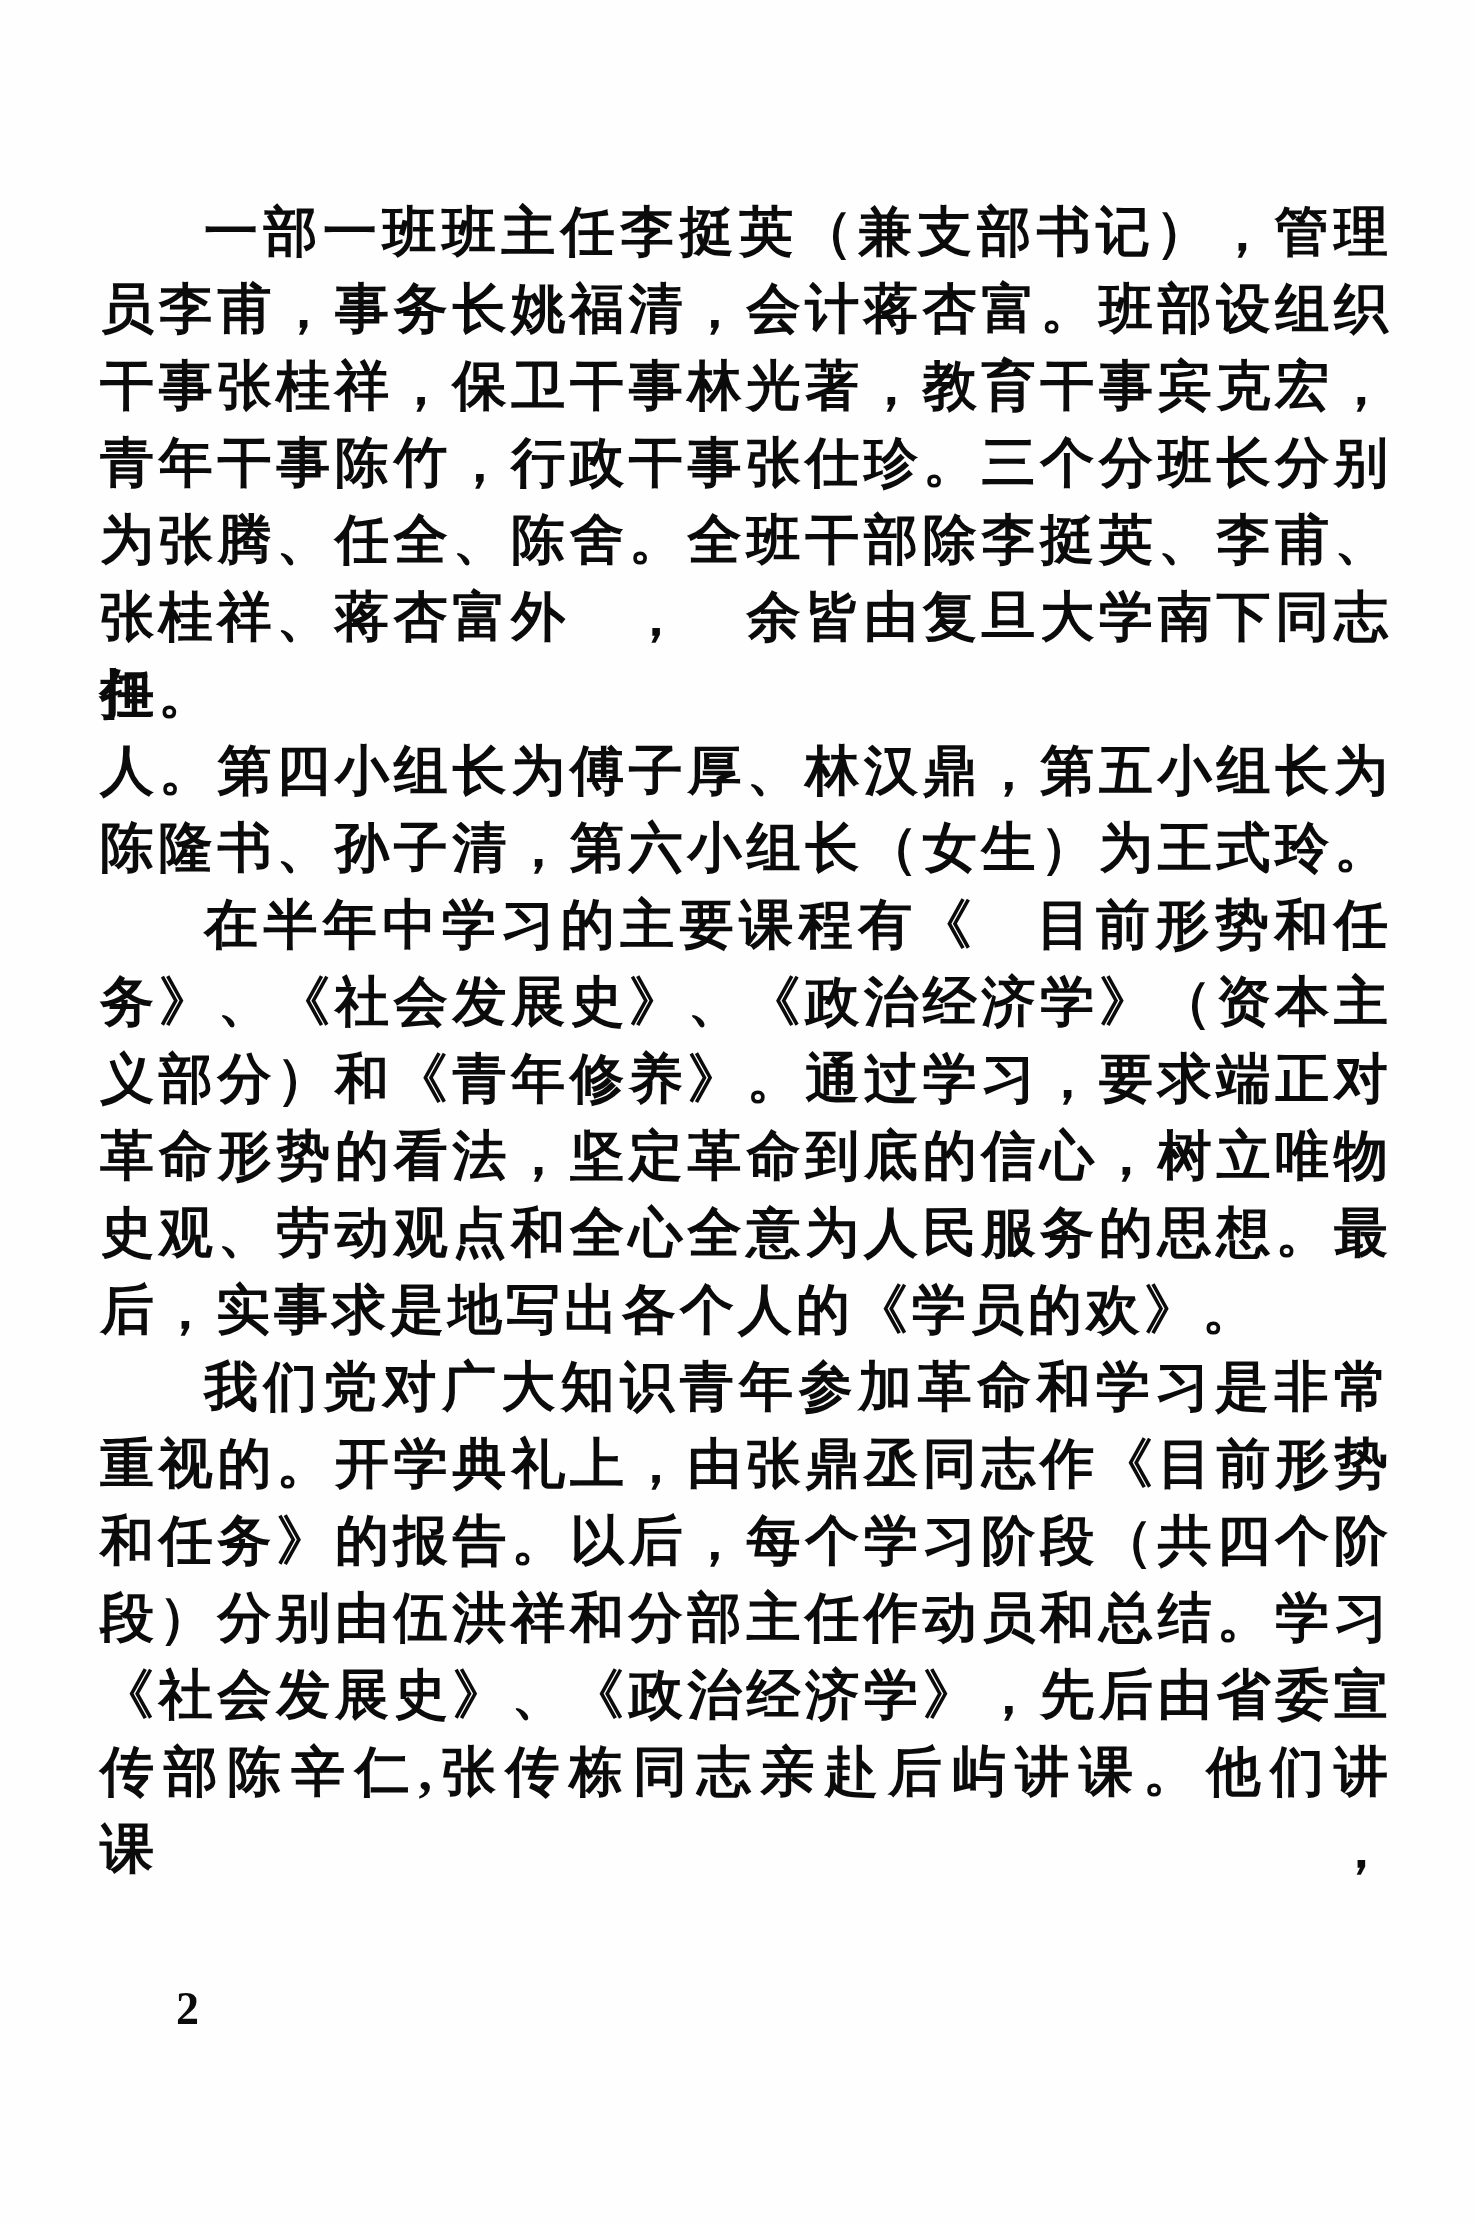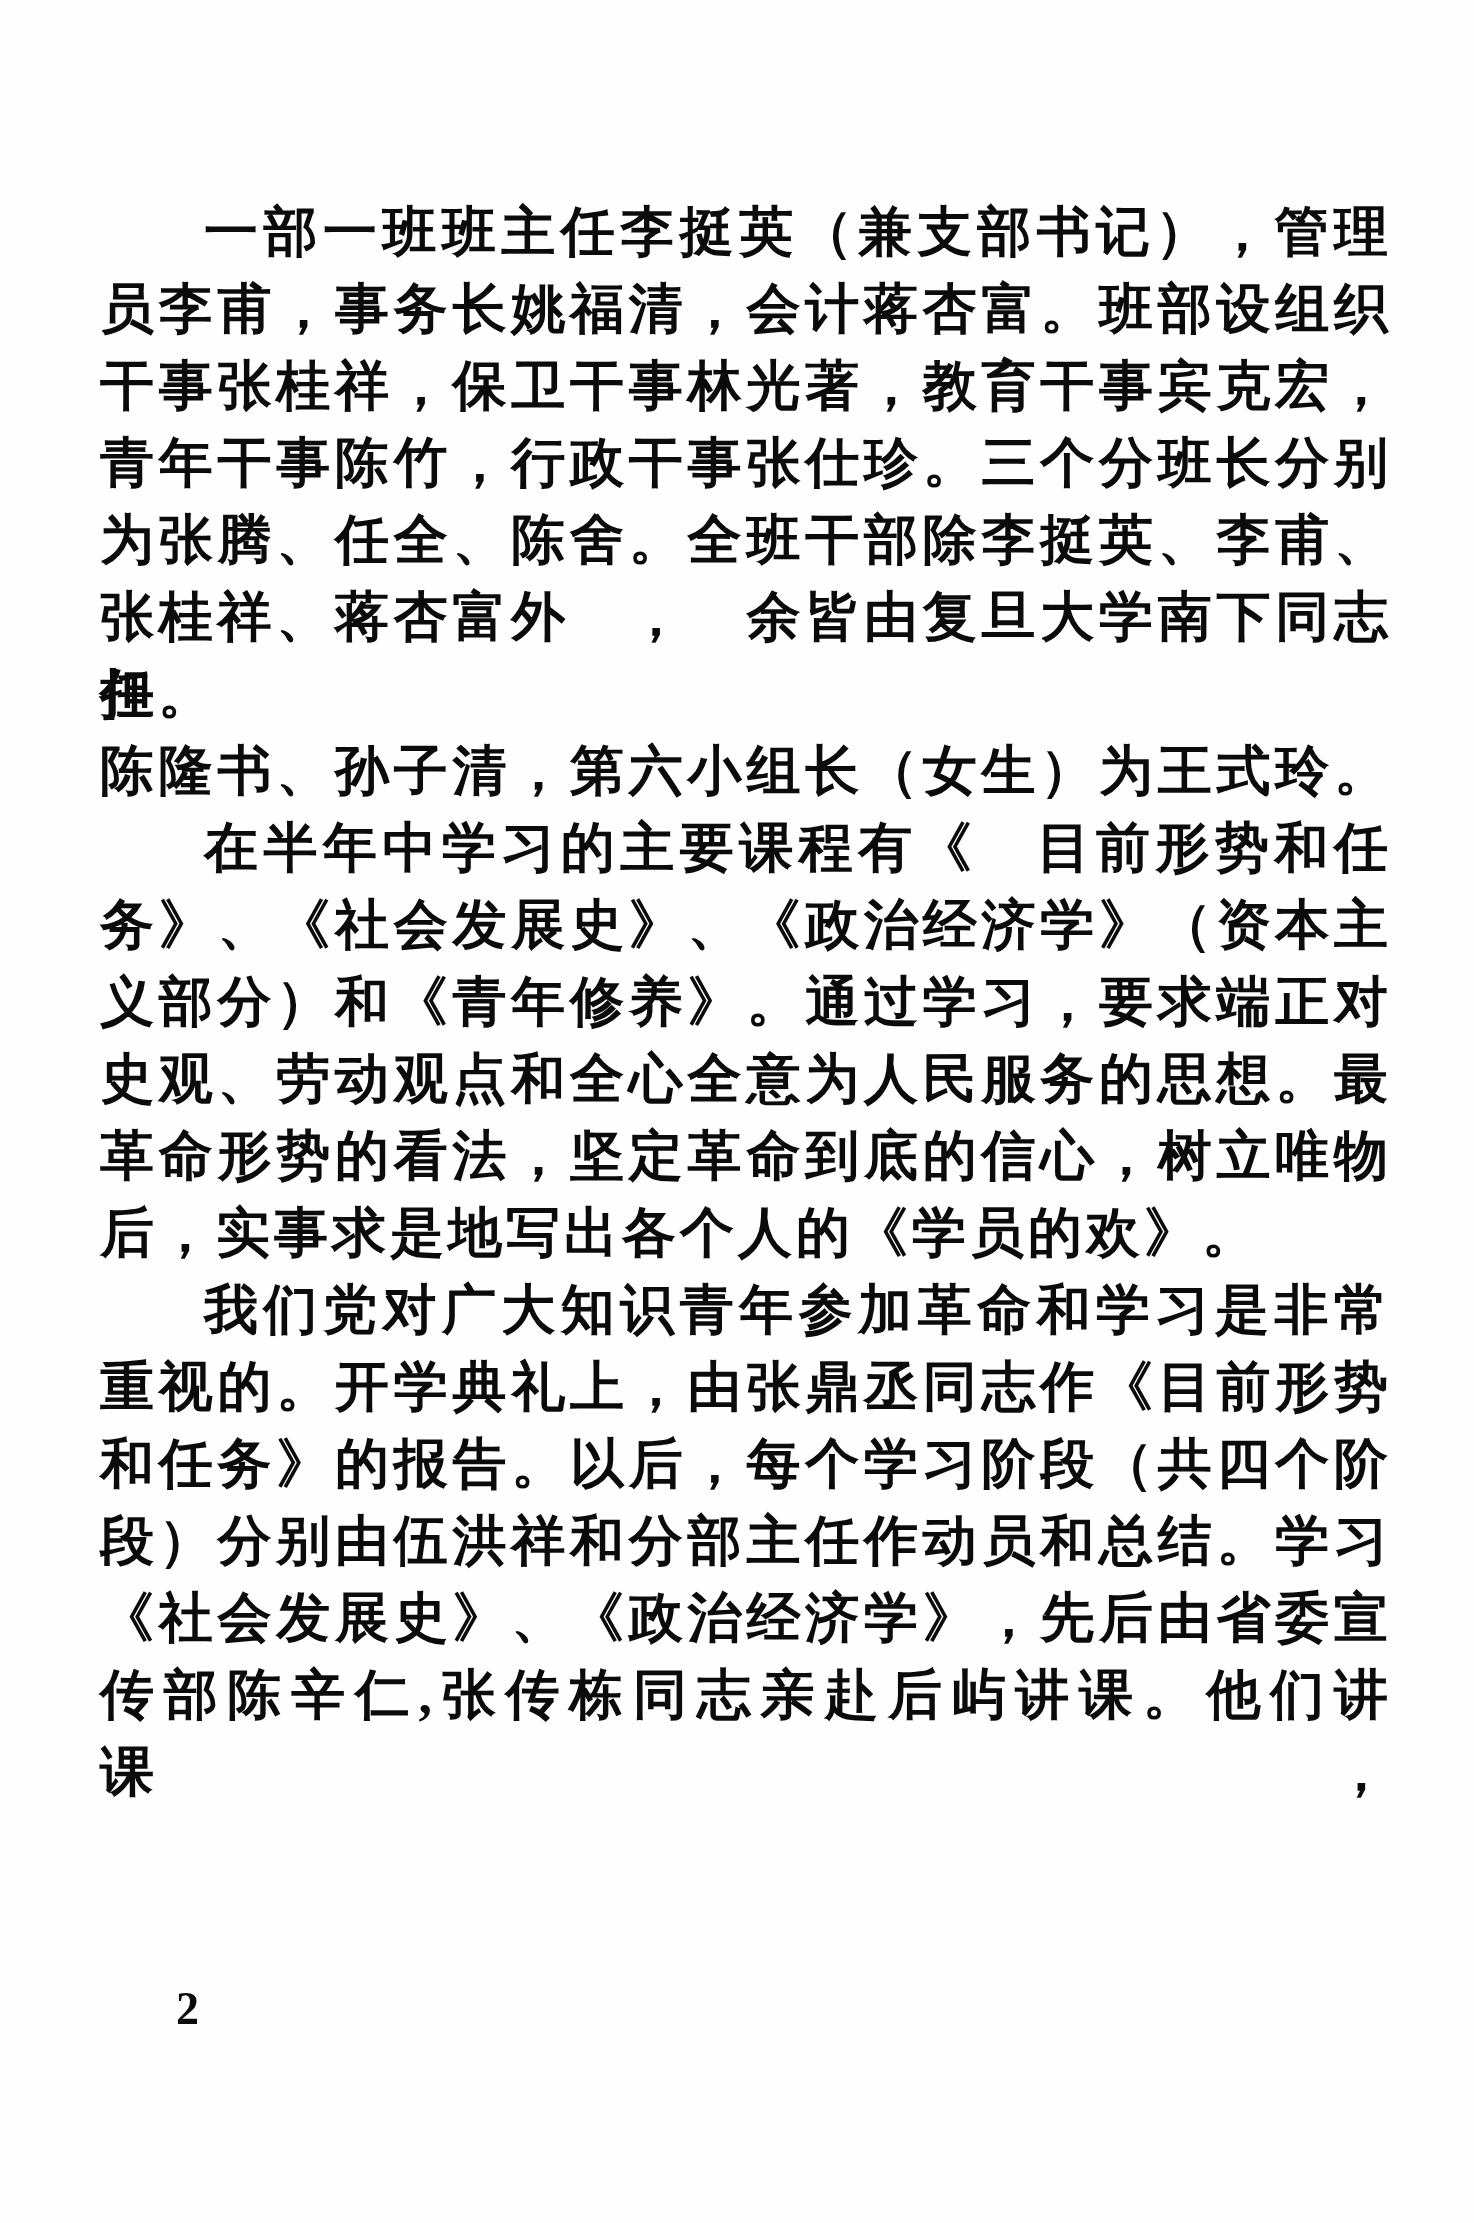--- a/index.html
+++ b/index.html
@@ -55,26 +55,27 @@
 
 <div class="page">
   <div class="text-block">
       <div class="line indent fill">一部一班班主任李挺英（兼支部书记），管理</div>
       <div class="line fill">员李甫，事务长姚福清，会计蒋杏富。班部设组织</div>
       <div class="line fill">干事张桂祥，保卫干事林光著，教育干事宾克宏，</div>
       <div class="line fill">青年干事陈竹，行政干事张仕珍。三个分班长分别</div>
       <div class="line fill">为张腾、任全、陈舍。全班干部除李挺英、李甫、</div>
       <div class="line fill">张桂祥、蒋杏富外　，　余皆由复旦大学南下同志担</div>
       <div class="line">任。</div>
+      <div class="line fill">人。第四小组长为傅子厚、林汉鼎，第五小组长为</div>
       <div class="line fill">陈隆书、孙子清，第六小组长（女生）为王式玲。</div>
       <div class="line indent fill">在半年中学习的主要课程有《　目前形势和任</div>
       <div class="line fill">务》、《社会发展史》、《政治经济学》（资本主</div>
       <div class="line fill">义部分）和《青年修养》。通过学习，要求端正对</div>
+      <div class="line fill">革命形势的看法，坚定革命到底的信心，树立唯物</div>
       <div class="line fill">史观、劳动观点和全心全意为人民服务的思想。最</div>
-      <div class="line fill">革命形势的看法，坚定革命到底的信心，树立唯物</div>
       <div class="line">后，实事求是地写出各个人的《学员的欢》。</div>
       <div class="line indent fill">我们党对广大知识青年参加革命和学习是非常</div>
       <div class="line fill">重视的。开学典礼上，由张鼎丞同志作《目前形势</div>
       <div class="line fill">和任务》的报告。以后，每个学习阶段（共四个阶</div>
       <div class="line fill">段）分别由伍洪祥和分部主任作动员和总结。学习</div>
       <div class="line fill">《社会发展史》、《政治经济学》，先后由省委宣</div>
       <div class="line fill">传部陈辛仁,张传栋同志亲赴后屿讲课。他们讲课，</div>
     </div>
   <div class="page-number">2</div>
 </div>

